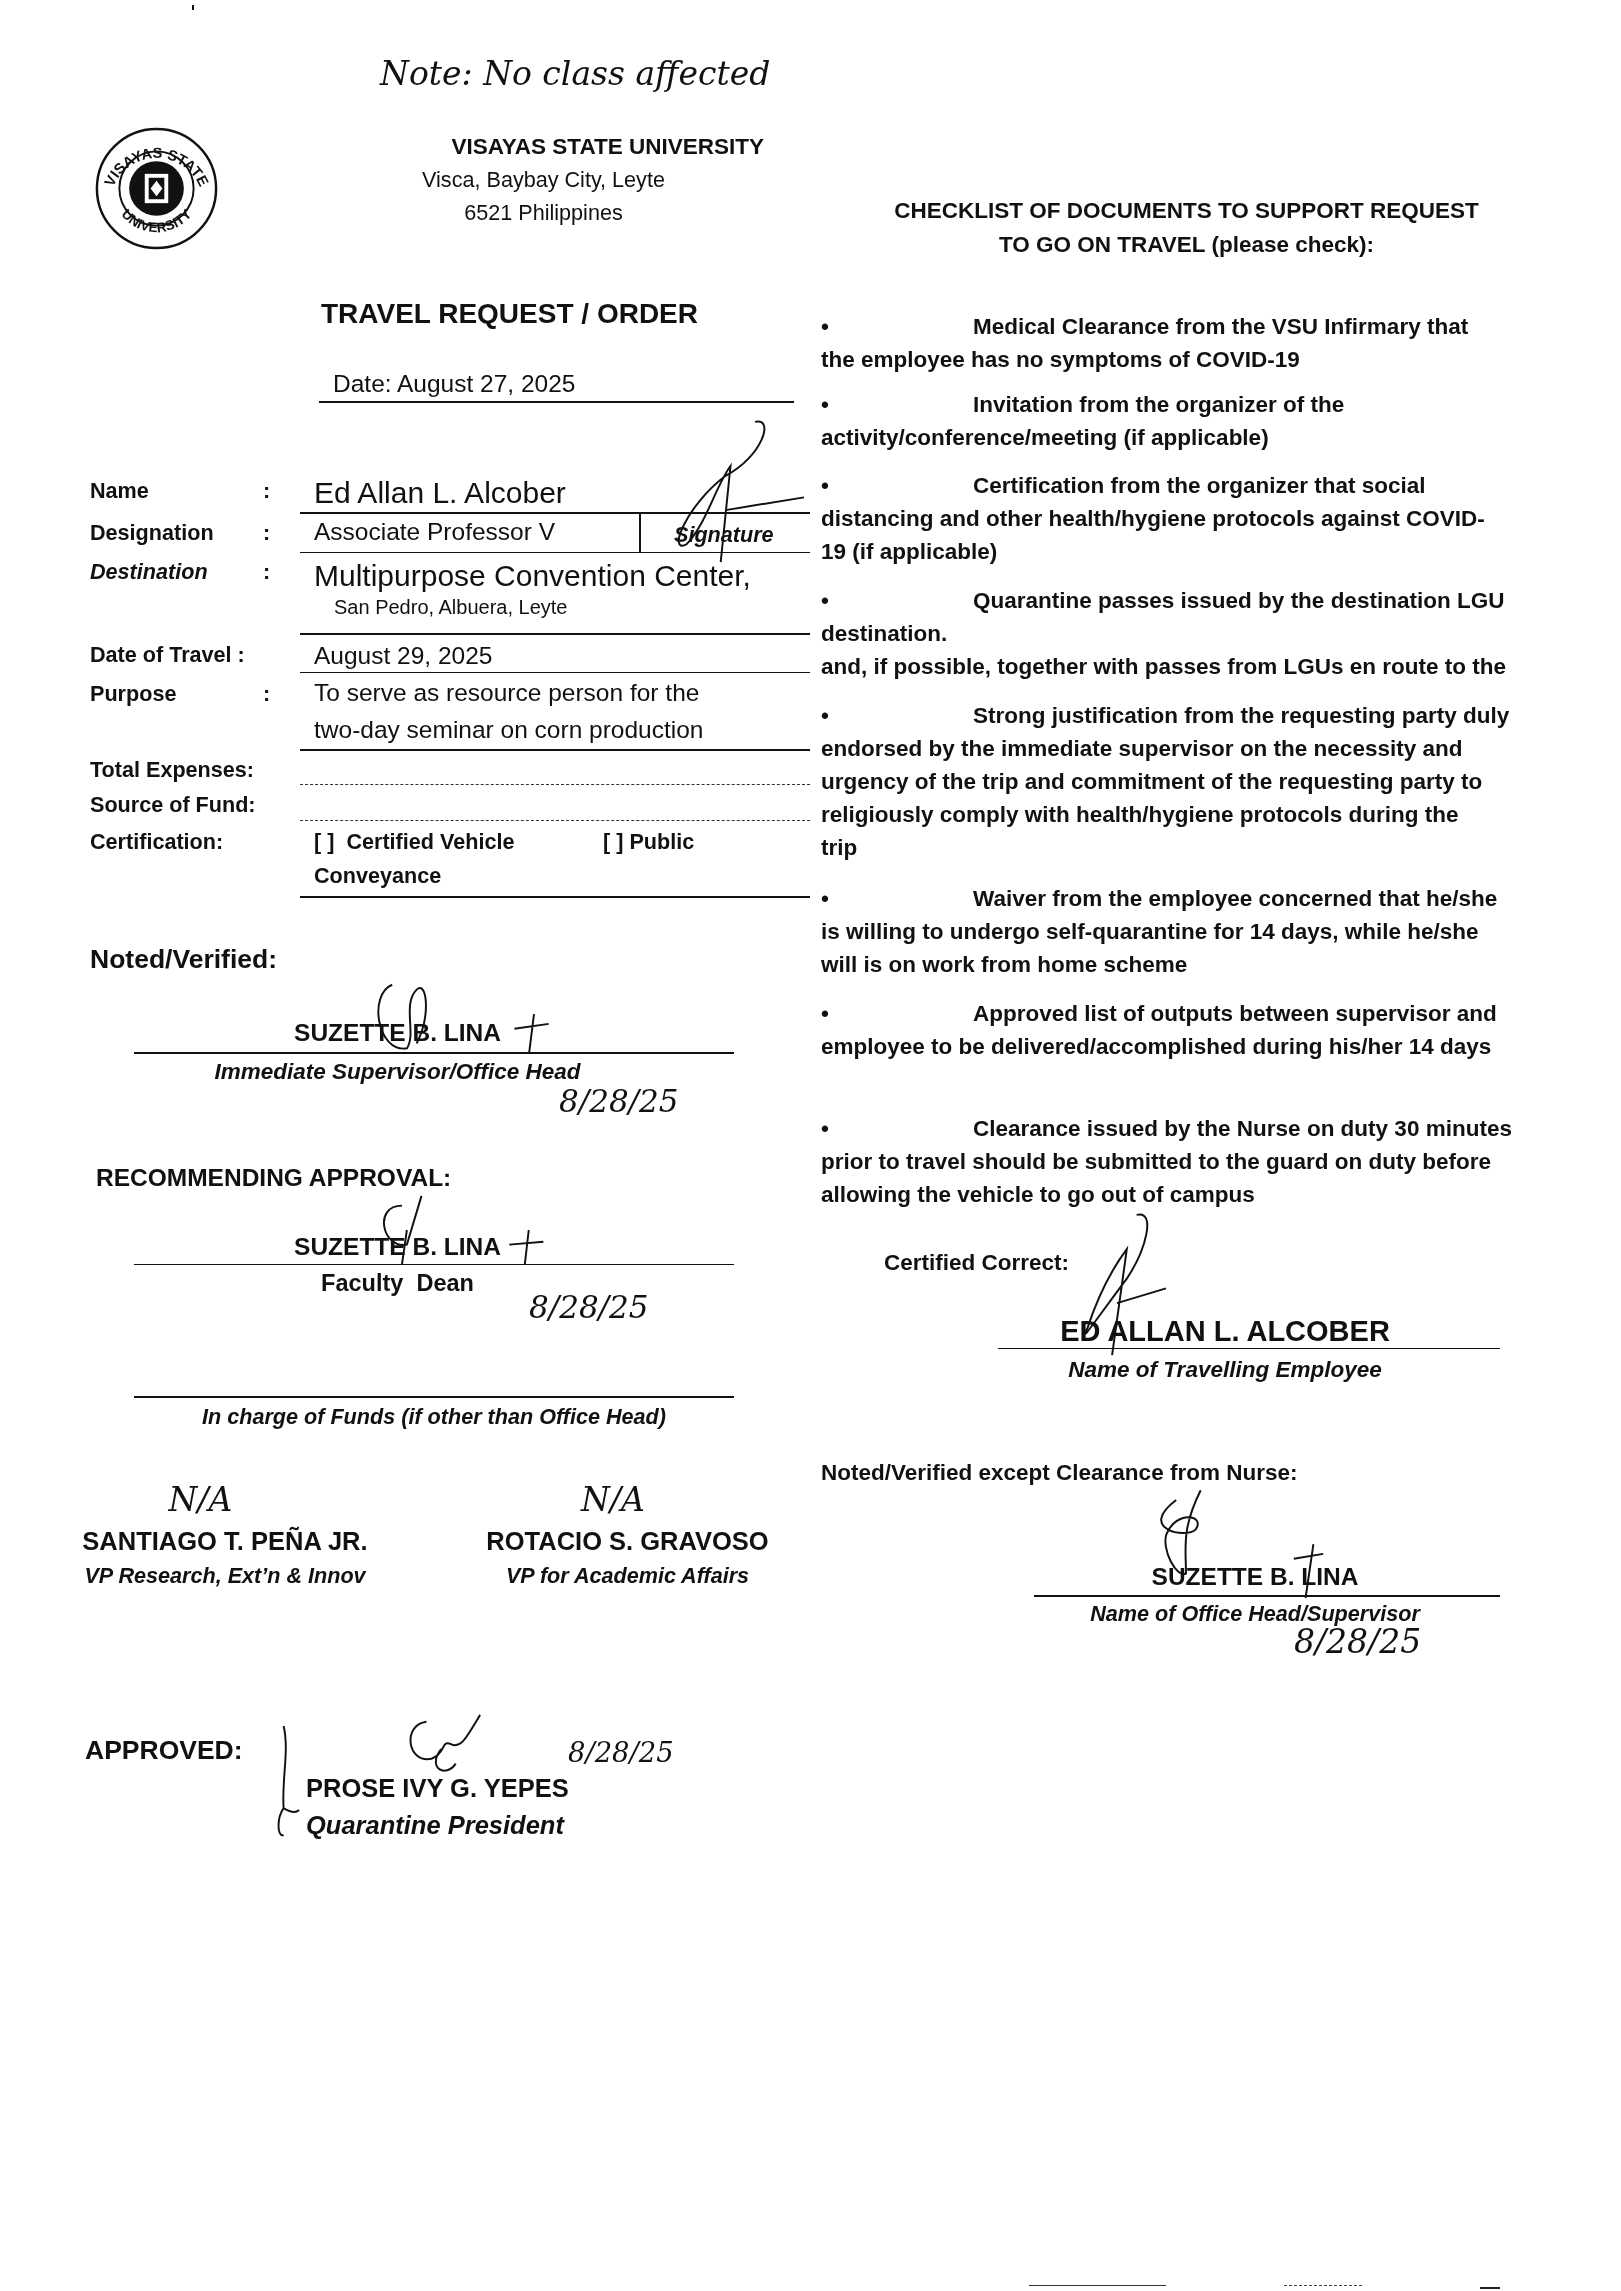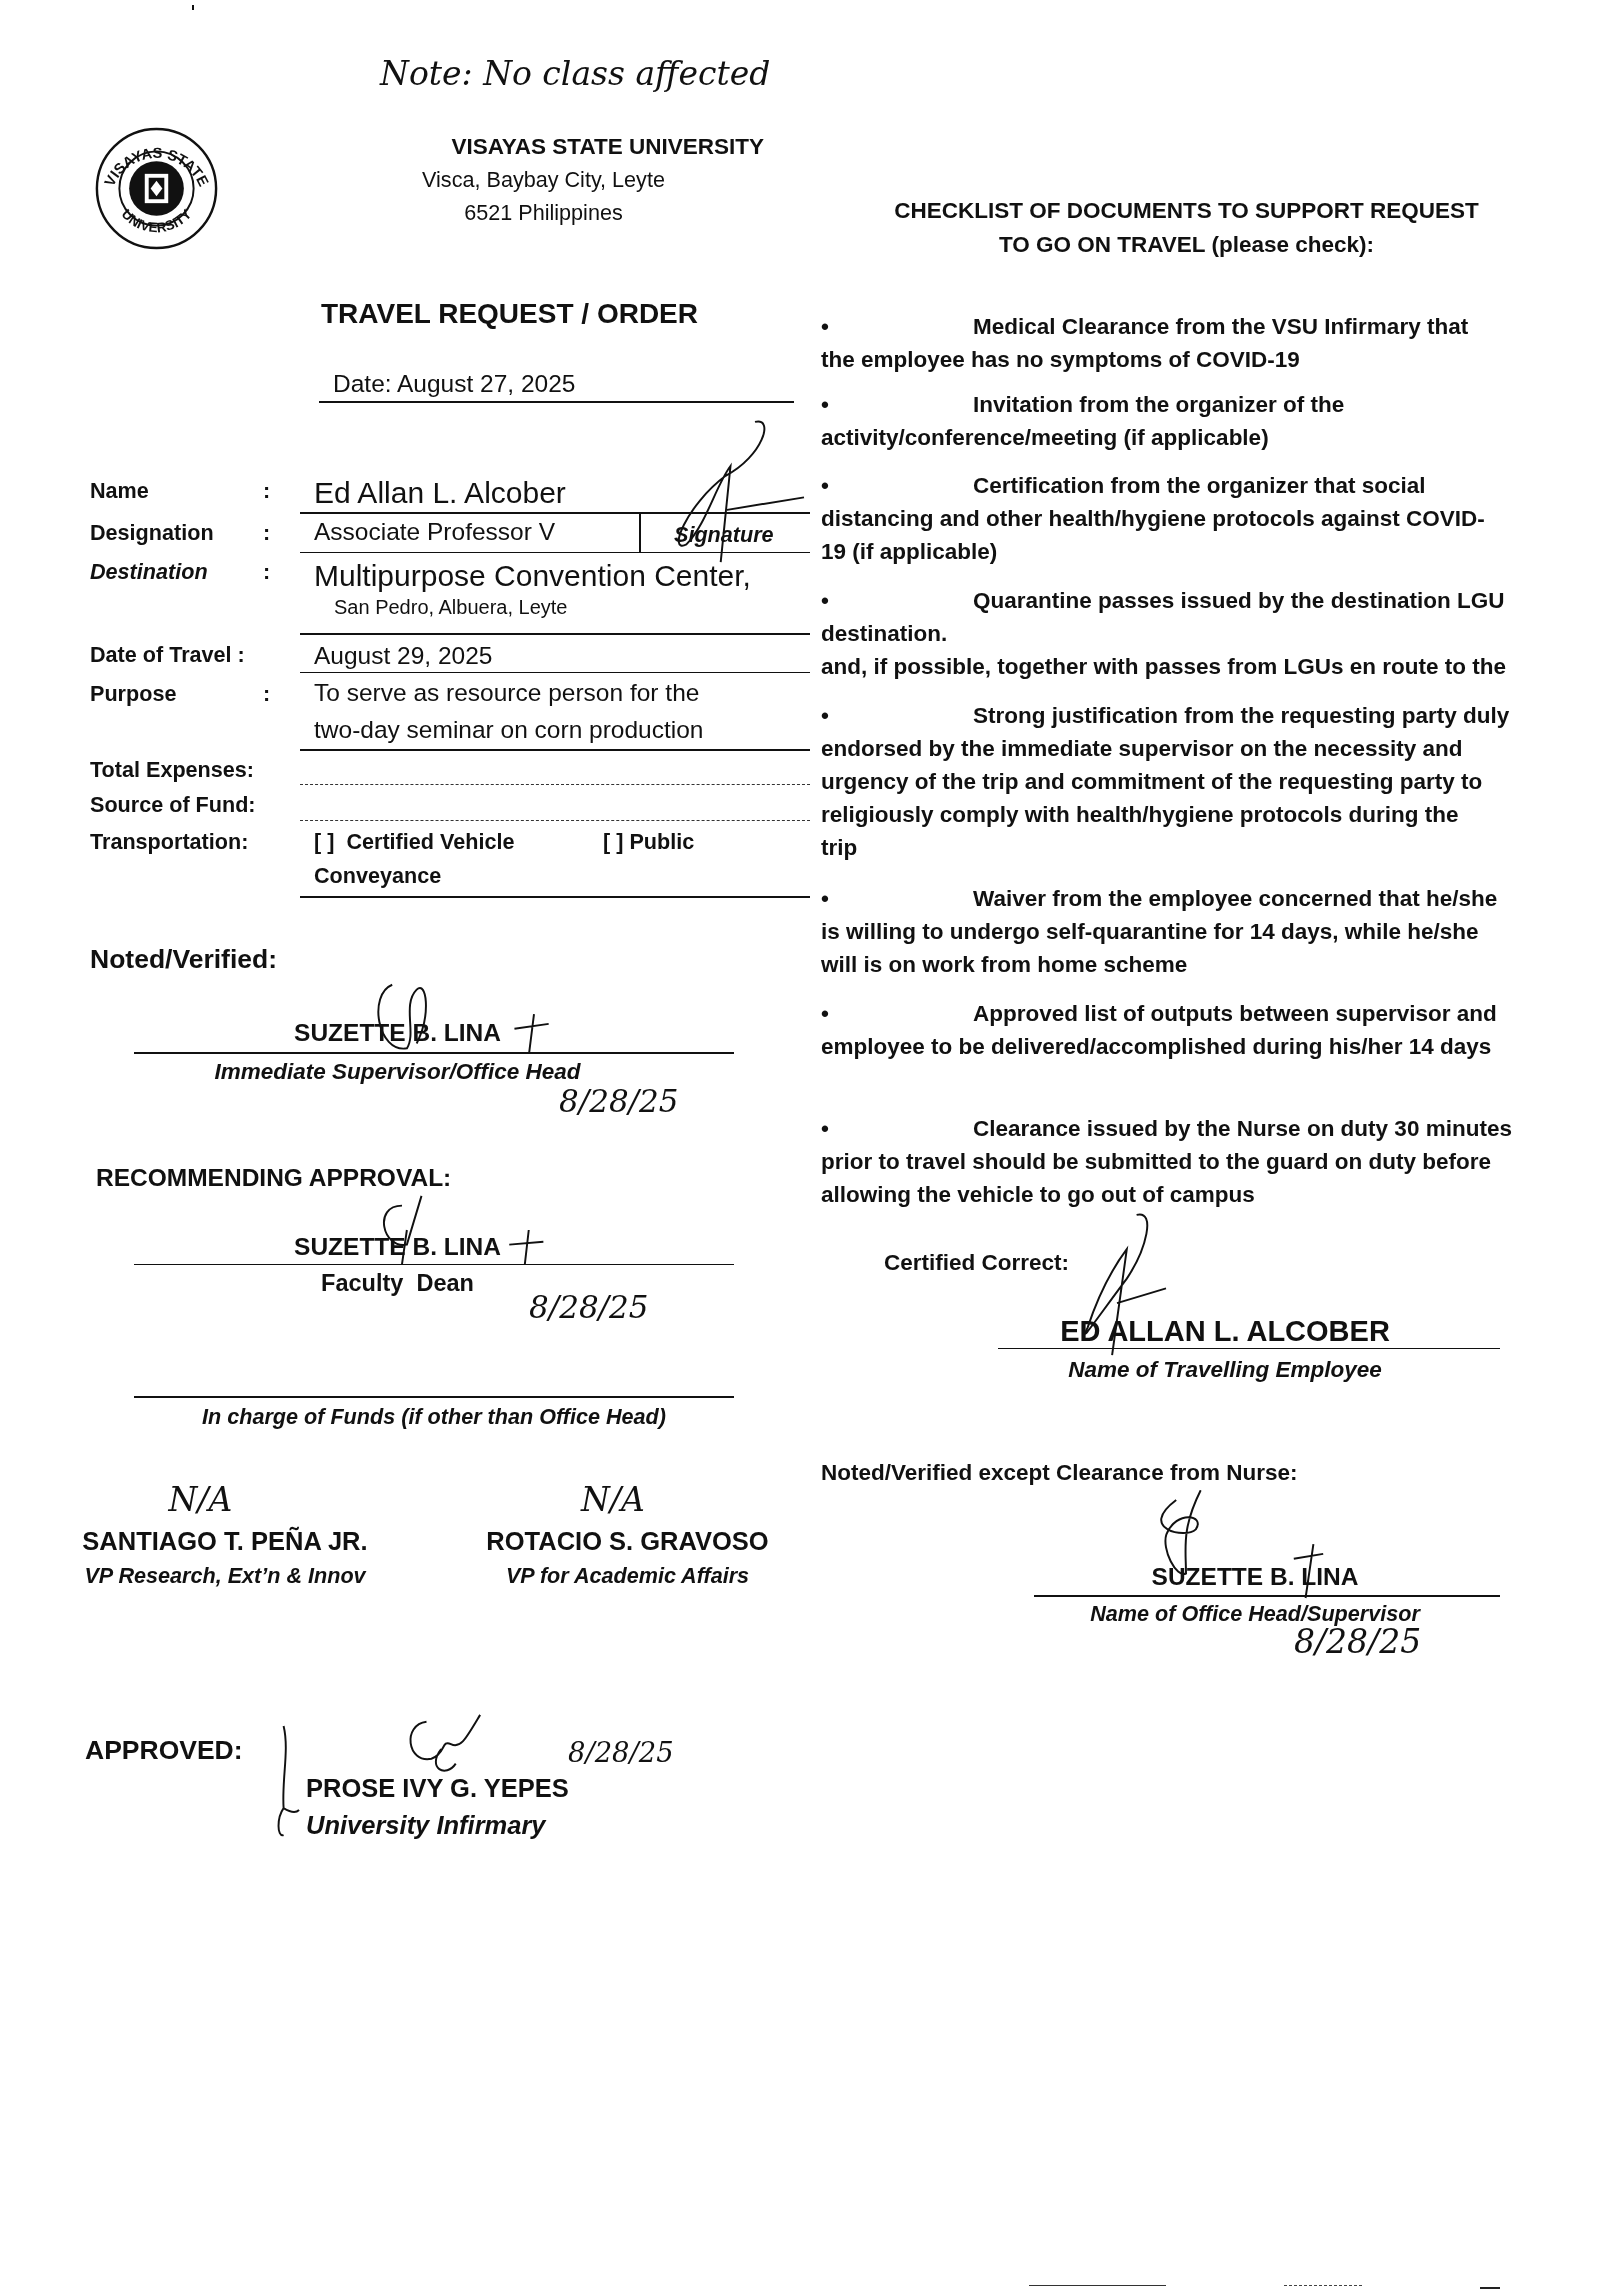--- a/index.html
+++ b/index.html
@@ -101,21 +101,21 @@
 <div class="hline" style="left:300px; top:749px; width:510px;"></div>
 
 <div class="label" style="top:757px;">Total Expenses:</div>
 <div class="val" style="top:755px;"></div>
 <div class="hline" style="left:300px; top:784px; width:510px; border-top:1.5px dashed #333;"></div>
 
 <div class="label" style="top:792px;">Source of Fund:</div>
 <div class="val" style="top:790px;"></div>
 <div class="hline" style="left:300px; top:820px; width:510px; border-top:1.5px dashed #333;"></div>
 
-<div class="label" style="top:829px;">Transportation:</div>
+<div class="label" style="top:829px;">Certification:</div>
 <div class="abs b" style="left:314px; top:829px; font-size:21.6px;">
   <span>[ ]</span>&nbsp;
   <span>Certified Vehicle</span>
 </div>
 <div class="abs b" style="left:603px; top:829px; font-size:21.6px;">
   <span>[ ]</span>
   <span>Public</span>
 </div>
 <div class="abs b" style="left:314px; top:863px; font-size:21.6px;">Conveyance</div>
 <div class="hline" style="left:300px; top:896px; width:510px;"></div>
@@ -211,21 +211,21 @@
   <svg width="29" height="123" viewBox="0 0 30 125">
       <path d="M12 5 C 18 30, 10 60, 12 90 C 20 95, 25 95, 28 92 M12 90 C 5 100, 5 120, 12 118" fill="none" stroke="#111" stroke-width="2"></path>
     </svg>
 </div>
 <div class="abs" style="left:387px; top:1710px; width:196px; height:78px;">
   <svg width="196" height="78" viewBox="0 0 200 80">
       <path d="M40 12 C 15 15, 20 55, 45 50 C 60 45, 55 30, 65 35 C 75 40, 80 30, 95 5 M 55 40 C 40 60, 60 70, 70 55" fill="none" stroke="#111" stroke-width="2"></path>
     </svg>
 </div>
 <div class="abs sig-name" style="left:306px; top:1774px; font-size:25.5px;">PROSE IVY G. YEPES</div>
-<div class="abs sig-title" style="left:306px; top:1811px; font-size:25.5px;">University Infirmary</div>
+<div class="abs sig-title" style="left:306px; top:1811px; font-size:25.5px;">Quarantine President</div>
 <div class="abs hand" style="left:568px; top:1737px; font-size:27.4px;">8/28/25</div>
 
 <div class="abs b" style="left:884px; top:1250px; font-size:22.5px;">Certified Correct:</div>
 <div class="abs" style="left:1019px; top:1210px; width:196px; height:147px;">
   <svg width="196" height="147" viewBox="0 0 200 150">
       <path d="M120 5 C 140 0, 130 40, 110 70 C 80 110, 60 140, 70 120 C 80 90, 95 60, 110 40 L 95 148 M 100 95 L 150 80" fill="none" stroke="#111" stroke-width="2"></path>
     </svg>
 </div>
 <div class="abs center sig-name" style="left:990px; top:1315px; width:470px; font-size:29px;">ED ALLAN L. ALCOBER</div>
 <div class="hline" style="left:998px; top:1348px; width:502px; border-top-width:1.5px;"></div>

